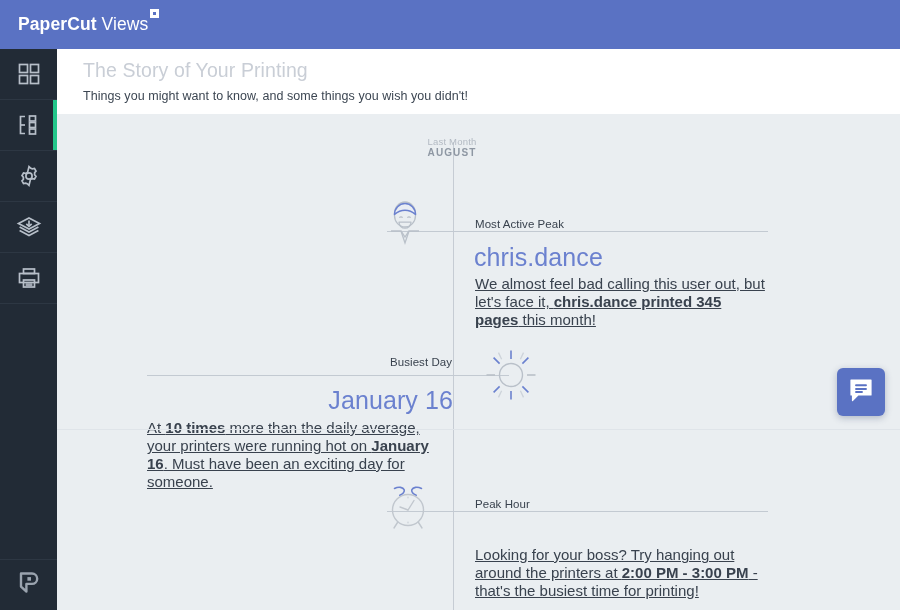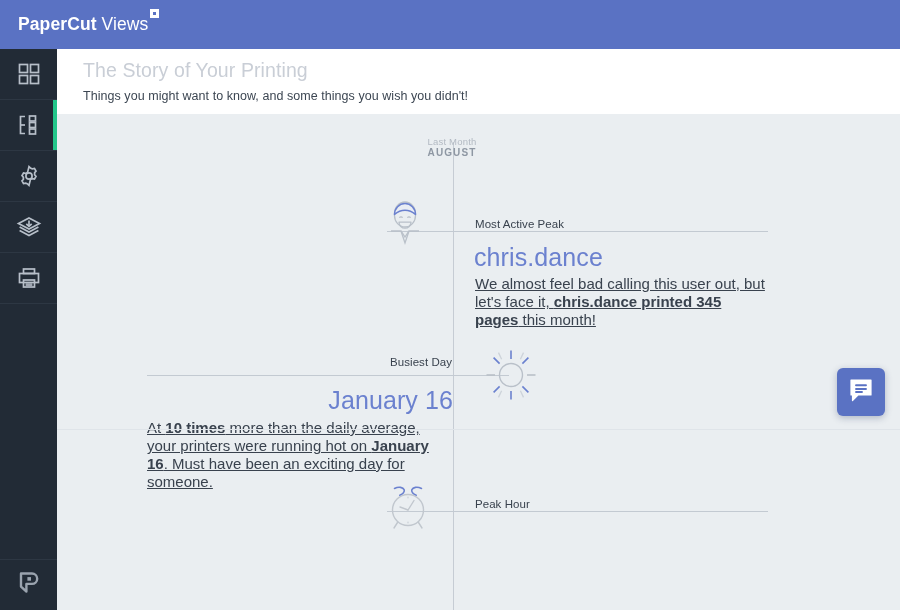--- a/index.html
+++ b/index.html
@@ -367,20 +367,21 @@
 
           <circle cx="26" cy="13.5" r="0.9" fill="#d3d8de"></circle>
           <circle cx="26" cy="38.5" r="0.9" fill="#d3d8de"></circle>
 
           <line x1="15.5" y1="38.5" x2="12" y2="44" stroke="#c1c7ce" stroke-width="1.4" stroke-linecap="round"></line>
           <line x1="36.5" y1="38.5" x2="40" y2="44" stroke="#c1c7ce" stroke-width="1.4" stroke-linecap="round"></line>
         </svg>
       </div>
 
       <div class="kicker" style="left:418px; top:384px;">Peak Hour</div>
+      <div class="blurb" style="left:418px; top:432px; width:290px;"><span>Looking for your boss? Try hanging out around the printers at </span><b>2:00 PM - 3:00 PM</b><span> - that's the busiest time for printing!</span></div>
     </div>
 
   </div>
 
   <div class="bottom-hairline"></div>
 
   <div class="chat-launcher">
     <span>
       <svg width="28" height="28" viewBox="0 0 28 28">
         <path d="M4 4h20v15H11l-5.5 5.5V19H4z" fill="#ffffff"></path>

